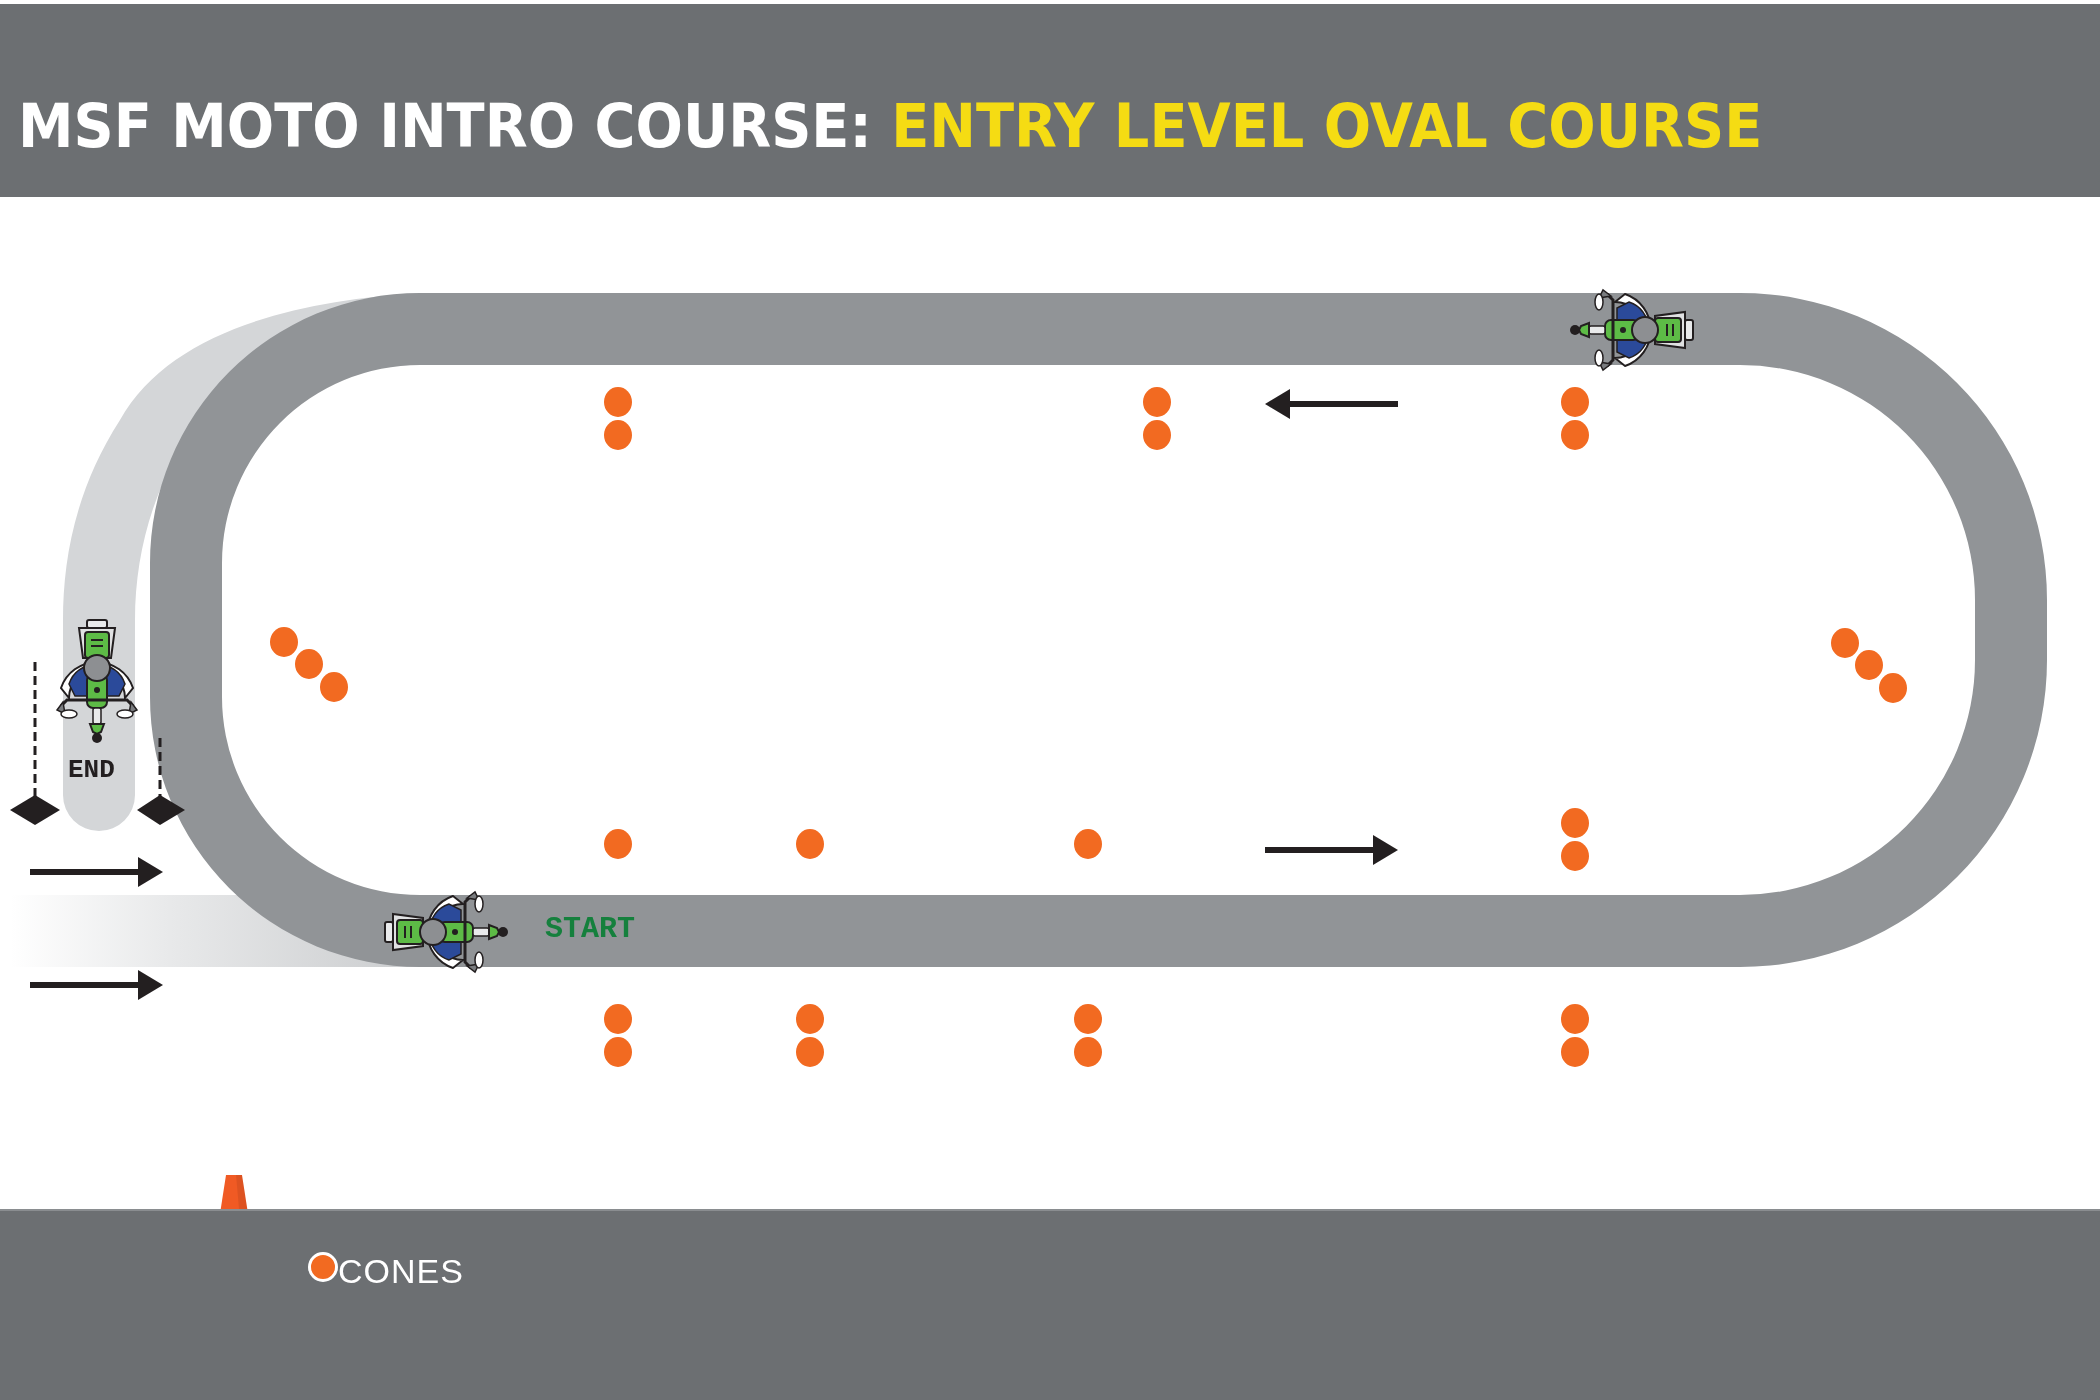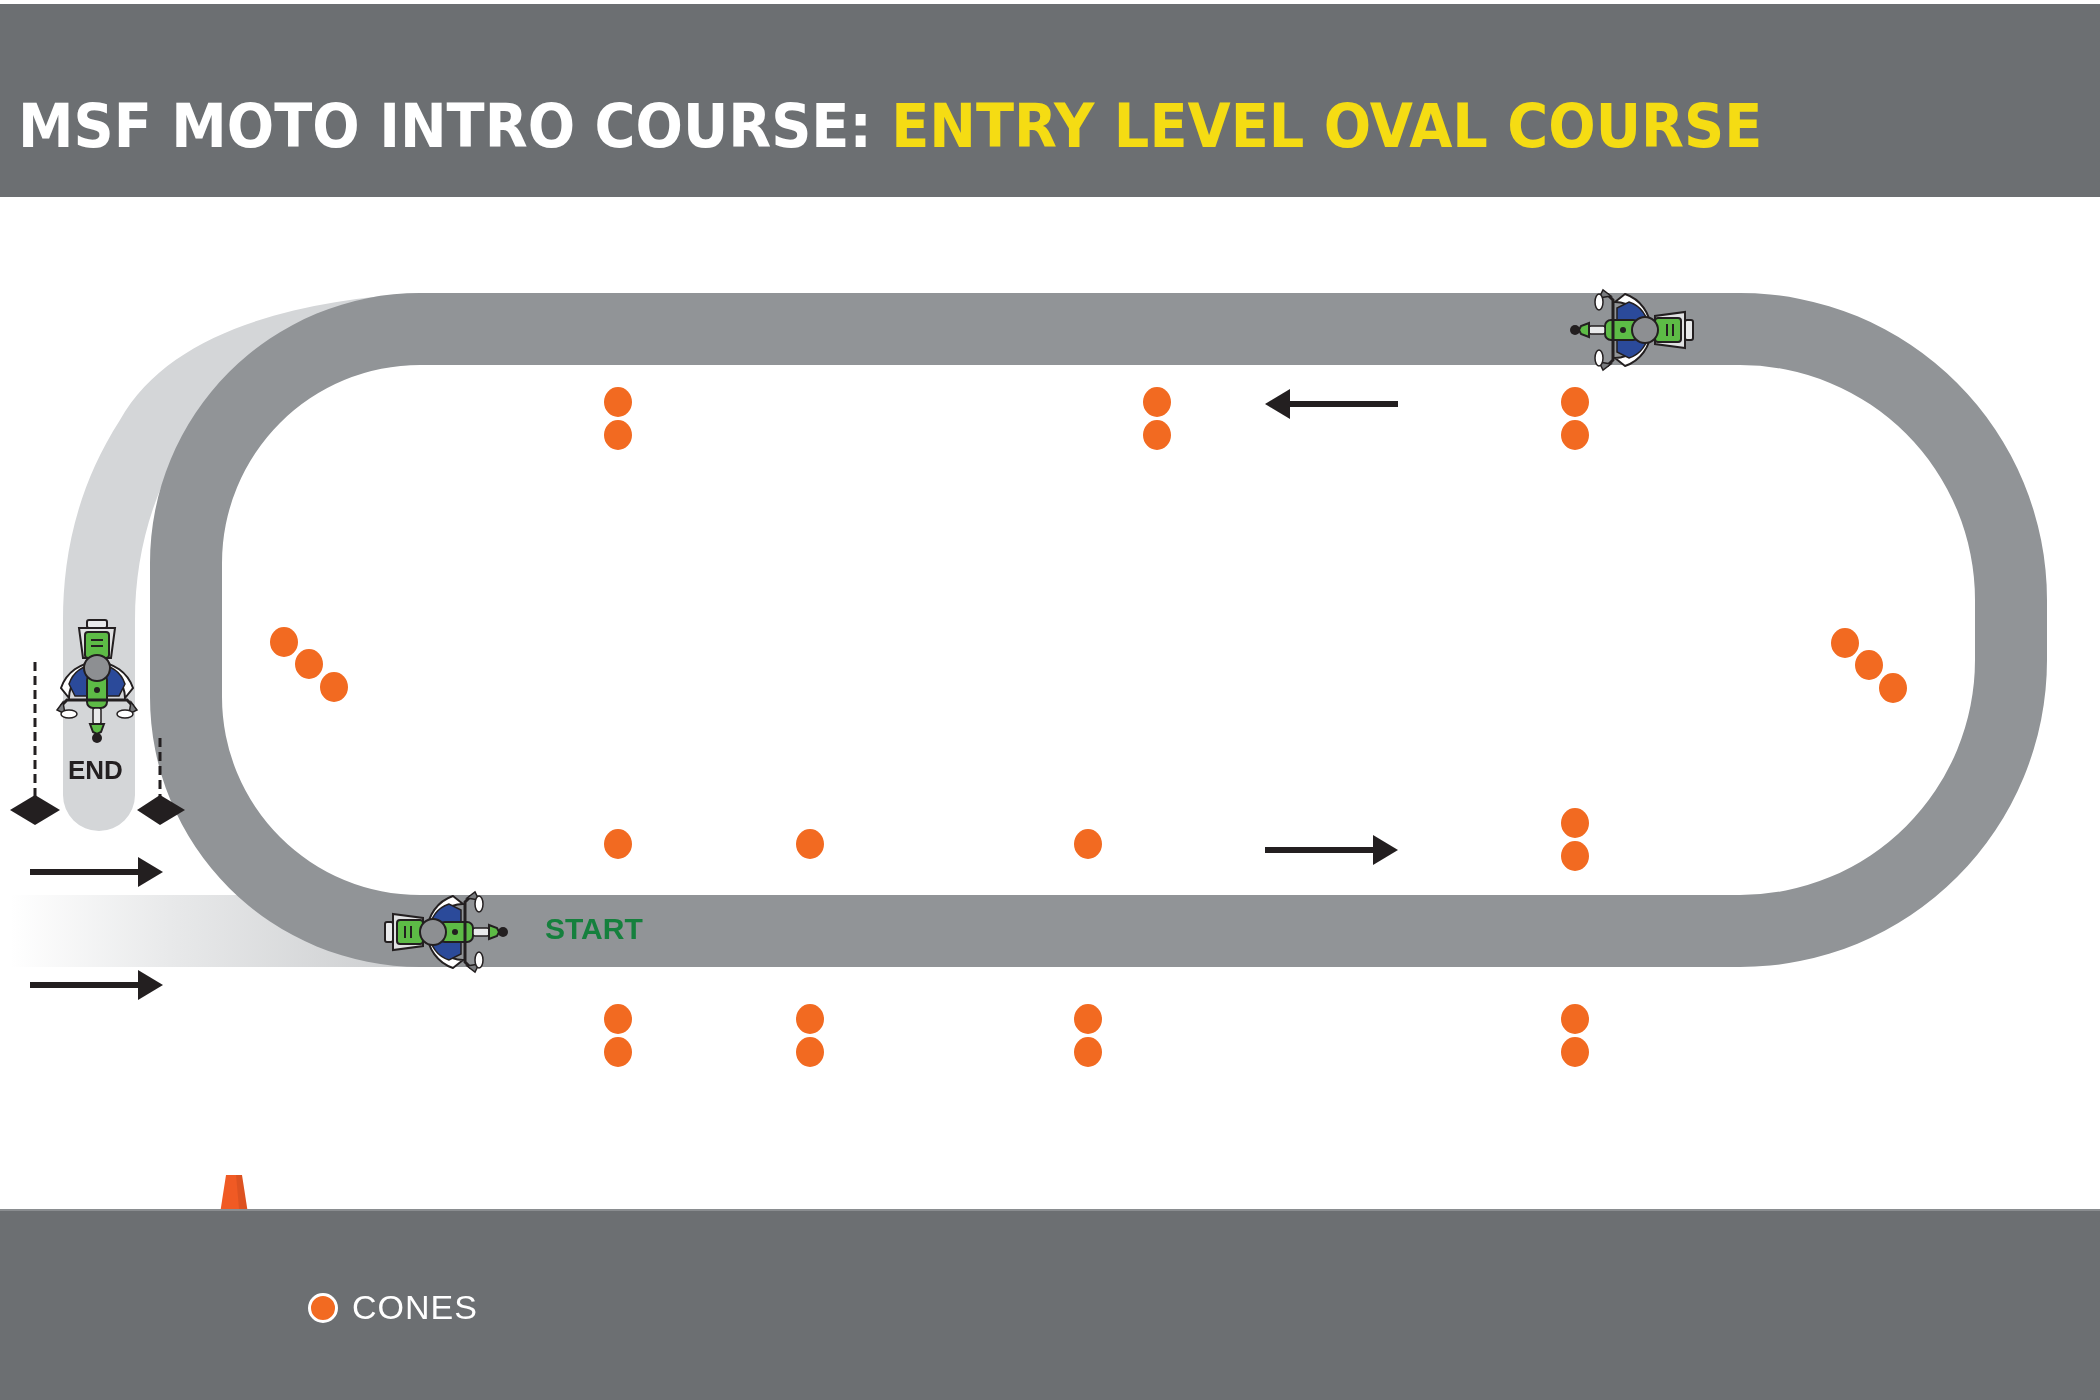--- a/index.html
+++ b/index.html
@@ -2,25 +2,25 @@
 <html><head>
 <meta charset="utf-8">
 <style>
   html, body { margin:0; padding:0; background:#ffffff; }
   body { width:2100px; height:1400px; position:relative; overflow:hidden; font-family:"Liberation Sans", sans-serif; }
   .header { position:absolute; left:0; top:4px; width:2100px; height:193px; background:#6c6f72; }
   .title { position:absolute; left:18px; top:86px; font-family:"DejaVu Sans", sans-serif; font-weight:bold; font-size:60px; letter-spacing:0px; white-space:nowrap; line-height:72px; transform:scaleX(0.93); transform-origin:left center; }
   .title .w { color:#ffffff; }
   .title .y { color:#f5dc13; }
   .footer { position:absolute; left:0; top:1209px; width:2100px; height:191px; background:#6c6f72; border-top:2px solid #8a8d90; }
-  .legend { position:absolute; left:308px; top:1288px; display:flex; align-items:center; gap:14px; }
+  .legend { position:absolute; left:308px; top:1252px; display:flex; align-items:flex-start; }
   .legend-dot { width:30px; height:30px; border-radius:50%; background:#f26a21; border:3px solid #ffffff; box-sizing:border-box; }
   .legend-text { color:#ffffff; font-size:34px; letter-spacing:1px; font-family:"Liberation Sans", sans-serif; }
   svg.course { position:absolute; left:0; top:0; }
-  .start-label, .end-label { position:absolute; font-family:Liberation Sans, sans-serif; font-weight:bold; }
+  .start-label, .end-label { position:absolute; font-family:Liberation Mono, monospace; font-weight:bold; }
   .start-label { left:545px; top:912px; color:#15803d; font-size:30px; }
   .end-label { left:68px; top:755px; color:#231f20; font-size:26px; }
 </style>
 </head>
 <body>
 
 <div class="header">
   <div class="title">
     <span class="w">MSF MOTO INTRO COURSE:</span>
     <span class="y">ENTRY LEVEL OVAL COURSE</span>

